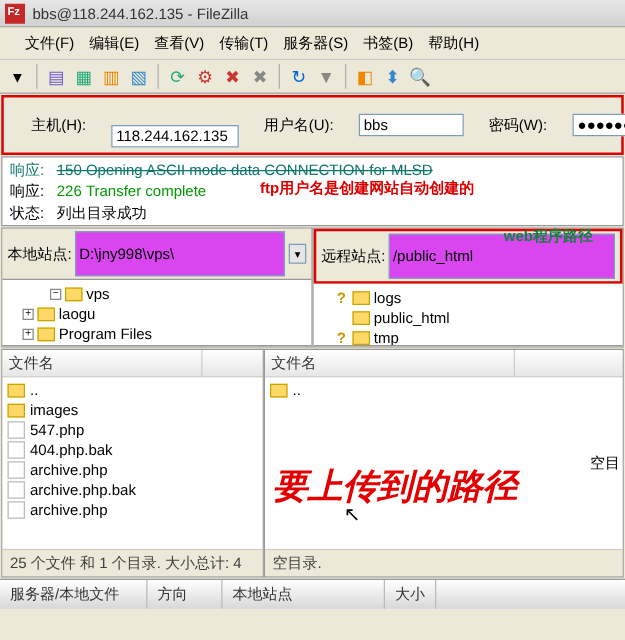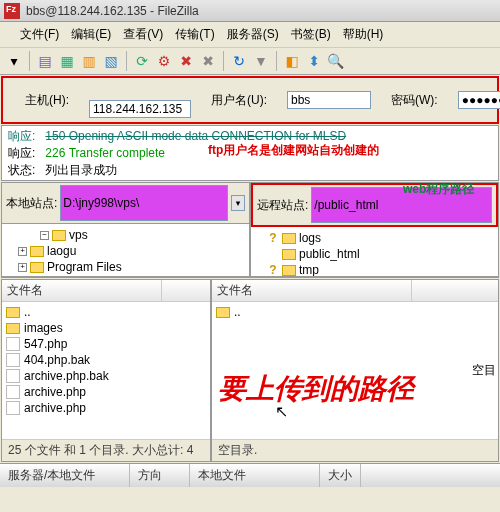--- a/index.html
+++ b/index.html
@@ -170,25 +170,25 @@
       <div class="file-item">
           <span class="fi-php"></span>
           <span>547.php</span>
         </div>
       <div class="file-item">
           <span class="fi-php"></span>
           <span>404.php.bak</span>
         </div>
       <div class="file-item">
           <span class="fi-php"></span>
+          <span>archive.php</span>
+        </div>
+      <div class="file-item">
+          <span class="fi-php"></span>
           <span>archive.php.bak</span>
-        </div>
-      <div class="file-item">
-          <span class="fi-php"></span>
-          <span>archive.php</span>
         </div>
       <div class="file-item">
           <span class="fi-php"></span>
           <span>archive.php</span>
         </div>
     </div>
     <div class="status-line">25 个文件 和 1 个目录. 大小总计: 4</div>
   </div>
   <div class="pane">
     <div class="list-header">
@@ -199,20 +199,20 @@
           <span class="folder"></span>
           <span>..</span>
         </div>
       <div style="position:absolute;right:2px;top:60px">空目</div>
     </div>
     <div class="status-line">空目录.</div>
   </div>
 </div>
 
 <div class="bottom-tabs">
-  <span class="btab" style="width:130px">服务器/本地文件</span>
+  <span class="btab" style="width:118px">服务器/本地文件</span>
   <span class="btab" style="width:60px">方向</span>
-  <span class="btab" style="width:130px">本地文件</span>
+  <span class="btab" style="width:130px">本地站点</span>
   <span class="btab">大小</span>
 </div>
 
 <div class="big-anno">要上传到的路径</div>
 <div class="cursor-arrow">↖</div>
 
 </body></html>

